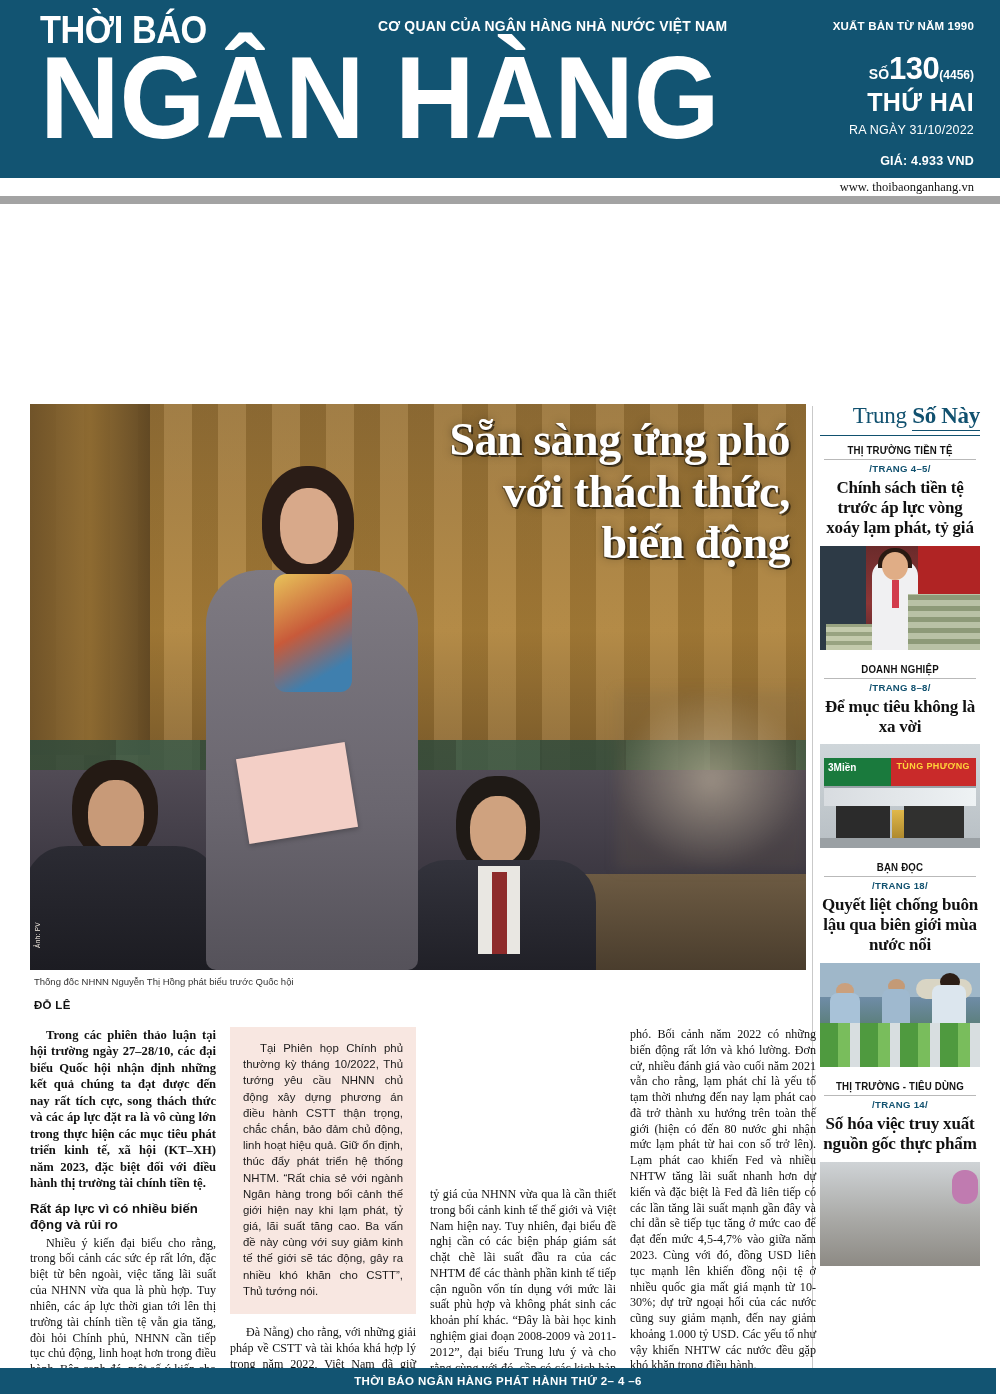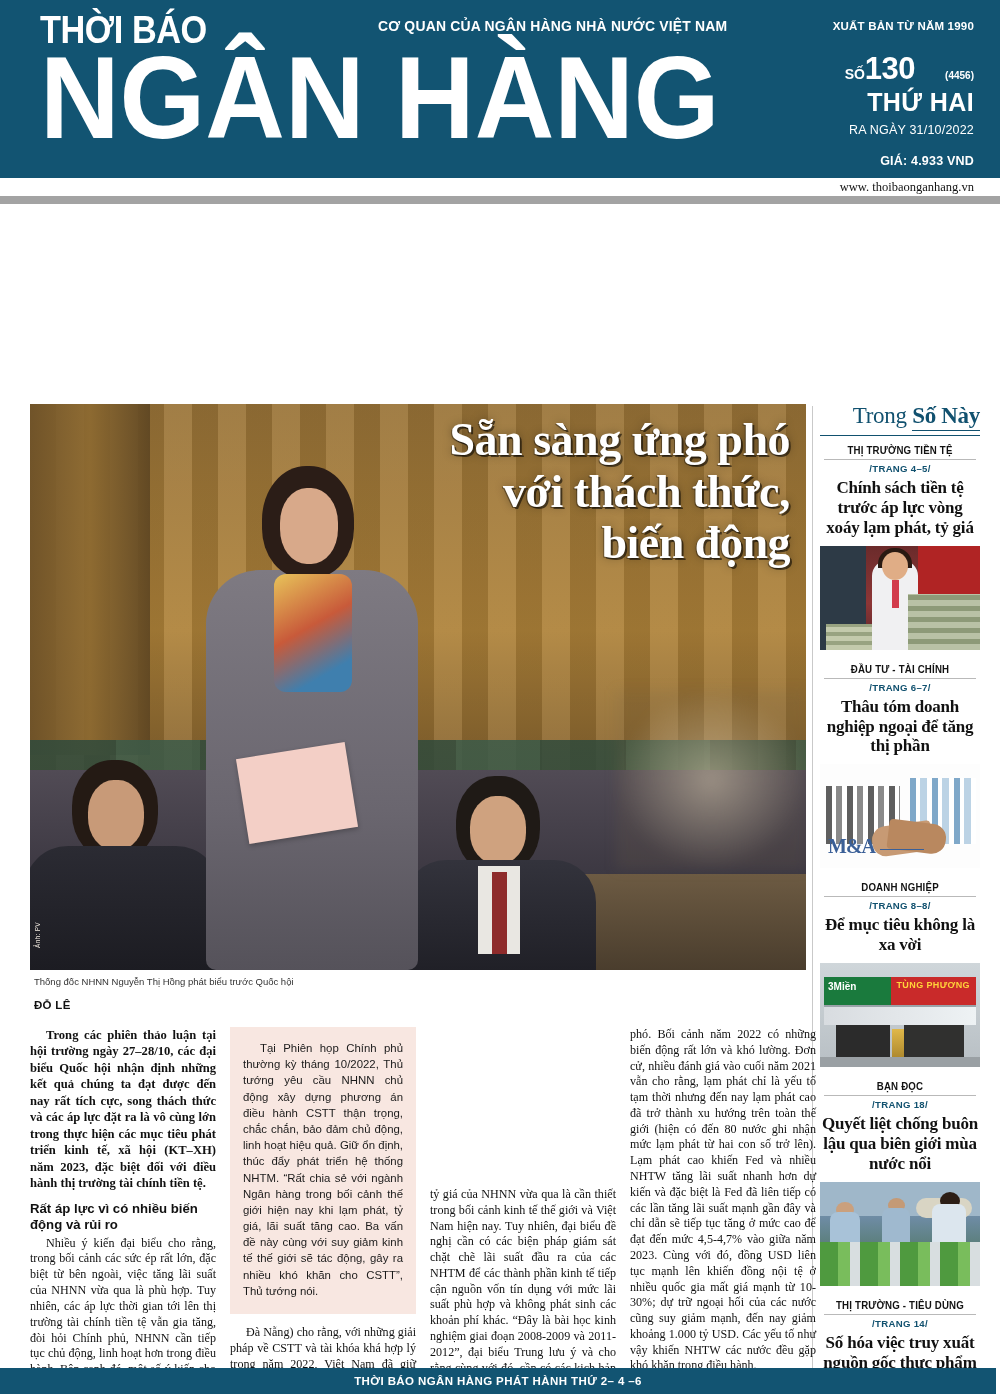--- a/index.html
+++ b/index.html
@@ -54,21 +54,21 @@
   }
   .mh-right {
     position:absolute; right: 26px; top: 20px;
     width: 200px; text-align: right;
     font-family: "Liberation Sans", sans-serif;
   }
   .mh-since { font-size: 11.5px; font-weight:700; letter-spacing: .2px; }
   .mh-issue { margin-top: 19px; font-weight:700; }
   .mh-issue .so { font-size: 14px; }
   .mh-issue .num { font-size: 31px; letter-spacing:-0.5px; }
-  .mh-issue .par { font-size: 10px; margin-left: 30px; }
+  .mh-issue .par { font-size: 12px; }
   .mh-day { font-size: 25px; font-weight: 700; margin-top: 1px; letter-spacing:.4px;}
   .mh-date { font-size: 12.5px; margin-top: 6px; font-weight: 400; letter-spacing:.2px;}
   .mh-price { font-size: 12.5px; font-weight: 700; margin-top: 17px; letter-spacing:.2px;}
 
   .urlbar {
     height: 26px; border-bottom: 8px solid #a3a3a3;
     position: relative; background:#fff;
   }
   .urlbar span {
     position:absolute; right: 26px; top: 2px;
@@ -446,55 +446,41 @@
           <p class="noind">phó. Bối cảnh năm 2022 có những biến động rất lớn và khó lường. Đơn cử, nhiều đánh giá vào cuối năm 2021 vẫn cho rằng, lạm phát chỉ là yếu tố tạm thời nhưng đến nay lạm phát cao đã trở thành xu hướng trên toàn thế giới (hiện có đến 80 nước ghi nhận mức lạm phát từ hai con số trở lên). Lạm phát cao khiến Fed và nhiều NHTW tăng lãi suất nhanh hơn dự kiến và đặc biệt là Fed đã liên tiếp có các lần tăng lãi suất mạnh gần đây và chỉ dẫn sẽ tiếp tục tăng ở mức cao để đạt đến mức 4,5-4,7% vào giữa năm 2023. Cùng với đó, đồng USD liên tục mạnh lên khiến đồng nội tệ ở nhiều quốc gia mất giá mạnh từ 10-30%; dự trữ ngoại hối của các nước cũng suy giảm mạnh, đến nay giảm khoảng 1.000 tỷ USD. Các yếu tố như vậy khiến NHTW các nước đều gặp khó khăn trong điều hành.</p>
           <div class="subhead">Đảm bảo hệ thống TCTD hoạt động ổn định</div>
 
         </div>
 
       </div>
     </div>
 
     <div class="sidebar">
       <div class="trong">
-        <span>Trong</span>
+        <span>Trung</span>
         <b class="u">Số Này</b>
       </div>
       <div class="trong-rule"></div>
 
       <div class="sb-item">
         <div class="sb-cat">THỊ TRƯỜNG TIỀN TỆ</div>
         <div class="sb-page">/TRANG 4–5/</div>
         <div class="sb-title">Chính sách tiền tệ trước áp lực vòng xoáy lạm phát, tỷ giá</div>
         <div class="sb-photo ph1">
           <div class="w1"></div>
             <div class="red"></div>
           <div class="cash2"></div>
             <div class="per"></div>
             <div class="hair"></div>
           <div class="head"></div>
             <div class="tie"></div>
             <div class="cash"></div>
         </div>
       </div>
 
-      <div class="sb-item">
-        <div class="sb-cat">ĐẦU TƯ - TÀI CHÍNH</div>
-        <div class="sb-page">/TRANG 6–7/</div>
-        <div class="sb-title">Thâu tóm doanh nghiệp ngoại để tăng thị phần</div>
-        <div class="sb-photo ph2">
-          <div class="sky"></div>
-            <div class="cityL"></div>
-            <div class="cityR"></div>
-          <div class="handL"></div>
-            <div class="handR"></div>
-          <div class="maline"></div>
-          <div class="ma">M&amp;A</div>
-        </div>
-      </div>
 
       <div class="sb-item">
         <div class="sb-cat">DOANH NGHIỆP</div>
         <div class="sb-page">/TRANG 8–8/</div>
         <div class="sb-title">Để mục tiêu không là xa vời</div>
         <div class="sb-photo ph3">
           <div class="banner">
             <span class="l">3Miền</span>
             <span class="r">TÙNG PHƯƠNG</span>
           </div>

